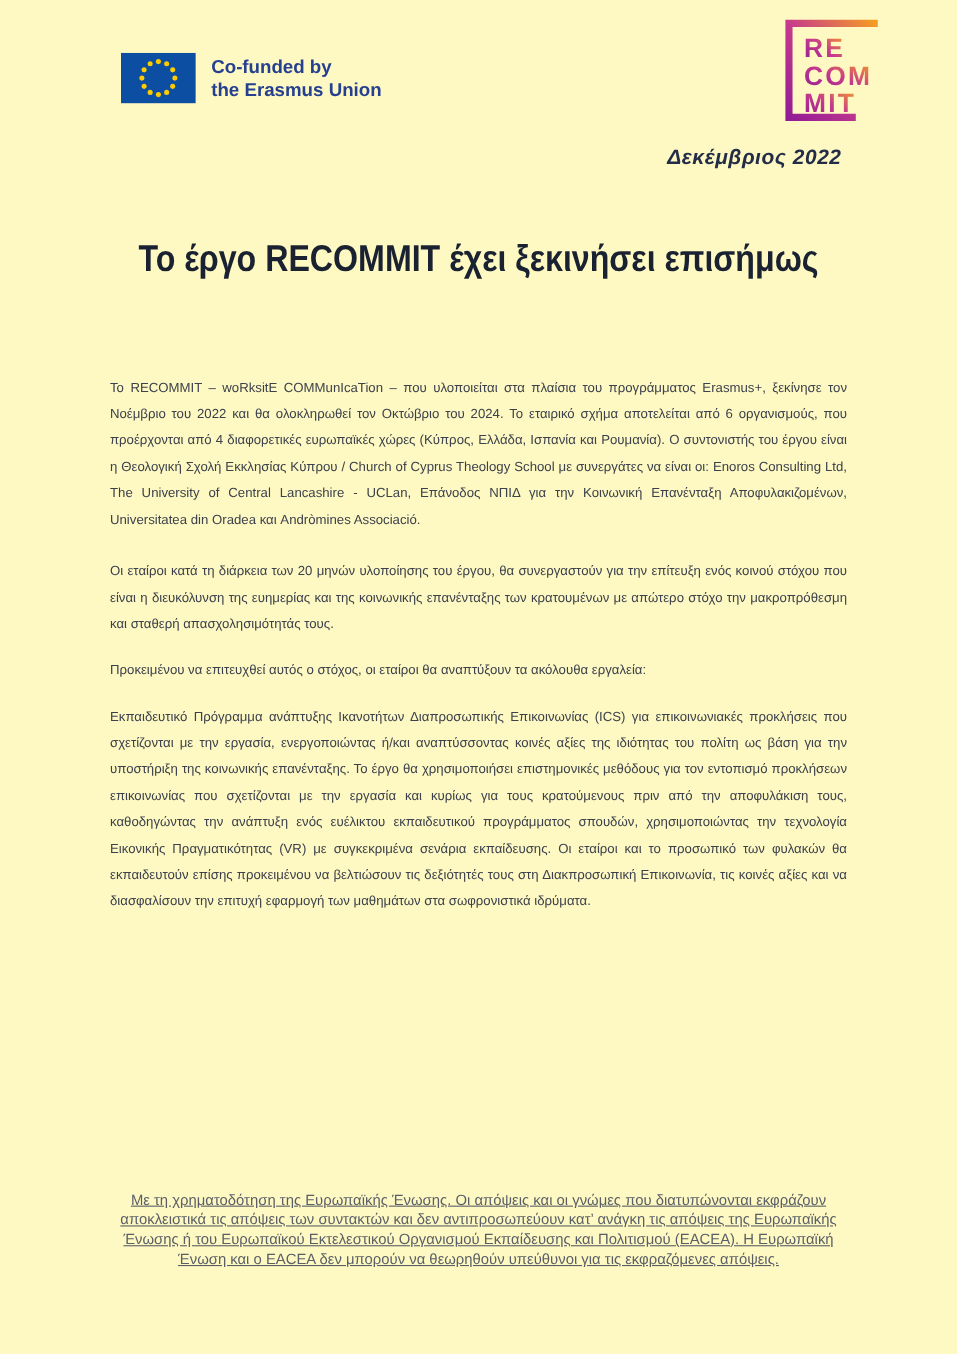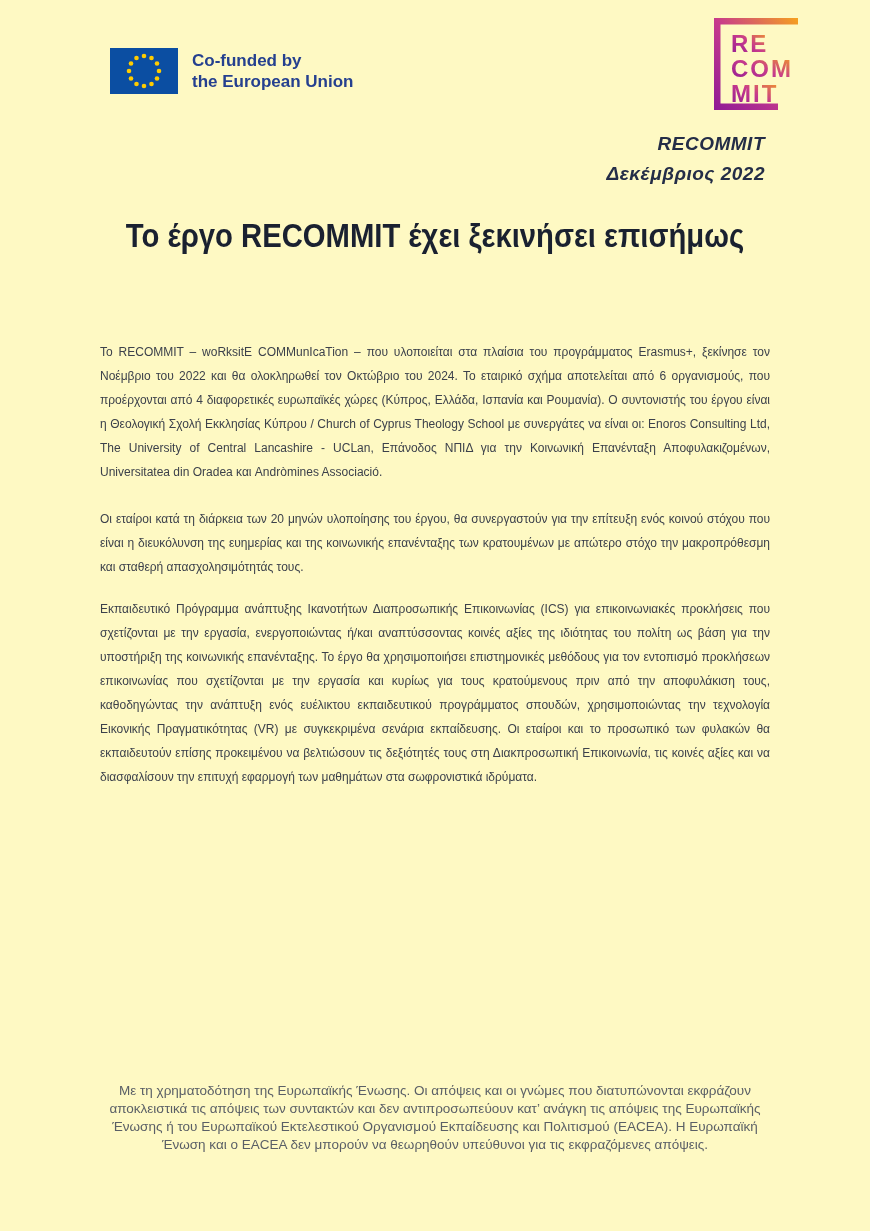--- a/index.html
+++ b/index.html
@@ -48,21 +48,21 @@
     font-size:12px; line-height:24px; color:#3c414b;
     text-align:justify;
   }
   .body-text p { margin-bottom:23px; }
   .body-text p.tight { margin-bottom:18px; }
 
   
   .footer-disclaimer {
     position:absolute; left:105px; right:105px; top:1082px;
     text-align:center;
-    font-size:13.5px; line-height:18px; color:#5a5f66;
+    font-size:13.5px; line-height:18px; color:#5a5f66;text-decoration:underline;
   }
 </style>
 </head>
 <body>
 
 <div class="page">
 
   <div class="eu-logo">
     <svg class="eu-flag" viewBox="0 0 68 46">
       <rect x="0" y="0" width="68" height="46" fill="#0b4ea2"></rect>
@@ -76,46 +76,46 @@
         <circle cx="34" cy="38" r="2.3"></circle>
         <circle cx="26.5" cy="36" r="2.3"></circle>
         <circle cx="21" cy="30.5" r="2.3"></circle>
         <circle cx="19" cy="23" r="2.3"></circle>
         <circle cx="21" cy="15.5" r="2.3"></circle>
         <circle cx="26.5" cy="10" r="2.3"></circle>
       </g>
     </svg>
     <div class="eu-text">
       <div>Co-funded by</div>
-      <div>the European Union</div>
+      <div>the Erasmus Union</div>
     </div>
   </div>
 
   <svg class="recommit-logo" viewBox="0 0 114 100">
     <defs>
       <linearGradient id="lg-recommit" x1="0" y1="1" x2="1" y2="0">
         <stop offset="0" stop-color="#8e1a96"></stop>
         <stop offset="0.5" stop-color="#c73a8c"></stop>
         <stop offset="1" stop-color="#f6a21e"></stop>
       </linearGradient>
     </defs>
     <path d="M10,4 H94 V10.5 H16.5 V89.5 H74 V96 H10 Z" fill="url(#lg-recommit)"></path>
     <text x="27" y="38" fill="url(#lg-recommit)">RE</text>
     <text x="27" y="63" fill="url(#lg-recommit)">COM</text>
     <text x="27" y="88" fill="url(#lg-recommit)">MIT</text>
   </svg>
 
   <div class="newsletter-meta">
-    <div>RECOMMIT</div>
     <div>Δεκέμβριος 2022</div>
   </div>
 
   <h1 class="doc-title">Το έργο RECOMMIT έχει ξεκινήσει επισήμως</h1>
 
   <div class="body-text">
     <p>Το RECOMMIT – woRksitE COMMunIcaTion – που υλοποιείται στα πλαίσια του προγράμματος Erasmus+, ξεκίνησε τον Νοέμβριο του 2022 και θα ολοκληρωθεί τον Οκτώβριο του 2024. Το εταιρικό σχήμα αποτελείται από 6 οργανισμούς, που προέρχονται από 4 διαφορετικές ευρωπαϊκές χώρες (Κύπρος, Ελλάδα, Ισπανία και Ρουμανία). Ο συντονιστής του έργου είναι η Θεολογική Σχολή Εκκλησίας Κύπρου / Church of Cyprus Theology School με συνεργάτες να είναι οι: Enoros Consulting Ltd, The University of Central Lancashire - UCLan, Επάνοδος ΝΠΙΔ για την Κοινωνική Επανένταξη Αποφυλακιζομένων, Universitatea din Oradea και Andròmines Associació.</p>
     <p class="tight">Οι εταίροι κατά τη διάρκεια των 20 μηνών υλοποίησης του έργου, θα συνεργαστούν για την επίτευξη ενός κοινού στόχου που είναι η διευκόλυνση της ευημερίας και της κοινωνικής επανένταξης των κρατουμένων με απώτερο στόχο την μακροπρόθεσμη και σταθερή απασχολησιμότητάς τους.</p>
+    <p class="tight">Προκειμένου να επιτευχθεί αυτός ο στόχος, οι εταίροι θα αναπτύξουν τα ακόλουθα εργαλεία:</p>
     <p>Εκπαιδευτικό Πρόγραμμα ανάπτυξης Ικανοτήτων Διαπροσωπικής Επικοινωνίας (ICS) για επικοινωνιακές προκλήσεις που σχετίζονται με την εργασία, ενεργοποιώντας ή/και αναπτύσσοντας κοινές αξίες της ιδιότητας του πολίτη ως βάση για την υποστήριξη της κοινωνικής επανένταξης. Το έργο θα χρησιμοποιήσει επιστημονικές μεθόδους για τον εντοπισμό προκλήσεων επικοινωνίας που σχετίζονται με την εργασία και κυρίως για τους κρατούμενους πριν από την αποφυλάκιση τους, καθοδηγώντας την ανάπτυξη ενός ευέλικτου εκπαιδευτικού προγράμματος σπουδών, χρησιμοποιώντας την τεχνολογία Εικονικής Πραγματικότητας (VR) με συγκεκριμένα σενάρια εκπαίδευσης. Οι εταίροι και το προσωπικό των φυλακών θα εκπαιδευτούν επίσης προκειμένου να βελτιώσουν τις δεξιότητές τους στη Διακπροσωπική Επικοινωνία, τις κοινές αξίες και να διασφαλίσουν την επιτυχή εφαρμογή των μαθημάτων στα σωφρονιστικά ιδρύματα.</p>
   </div>
 
   <div class="footer-disclaimer">Με τη χρηματοδότηση της Ευρωπαϊκής Ένωσης. Οι απόψεις και οι γνώμες που διατυπώνονται εκφράζουν αποκλειστικά τις απόψεις των συντακτών και δεν αντιπροσωπεύουν κατ’ ανάγκη τις απόψεις της Ευρωπαϊκής Ένωσης ή του Ευρωπαϊκού Εκτελεστικού Οργανισμού Εκπαίδευσης και Πολιτισμού (EACEA). Η Ευρωπαϊκή Ένωση και ο EACEA δεν μπορούν να θεωρηθούν υπεύθυνοι για τις εκφραζόμενες απόψεις.</div>
 
 </div>
 
 </body></html>

